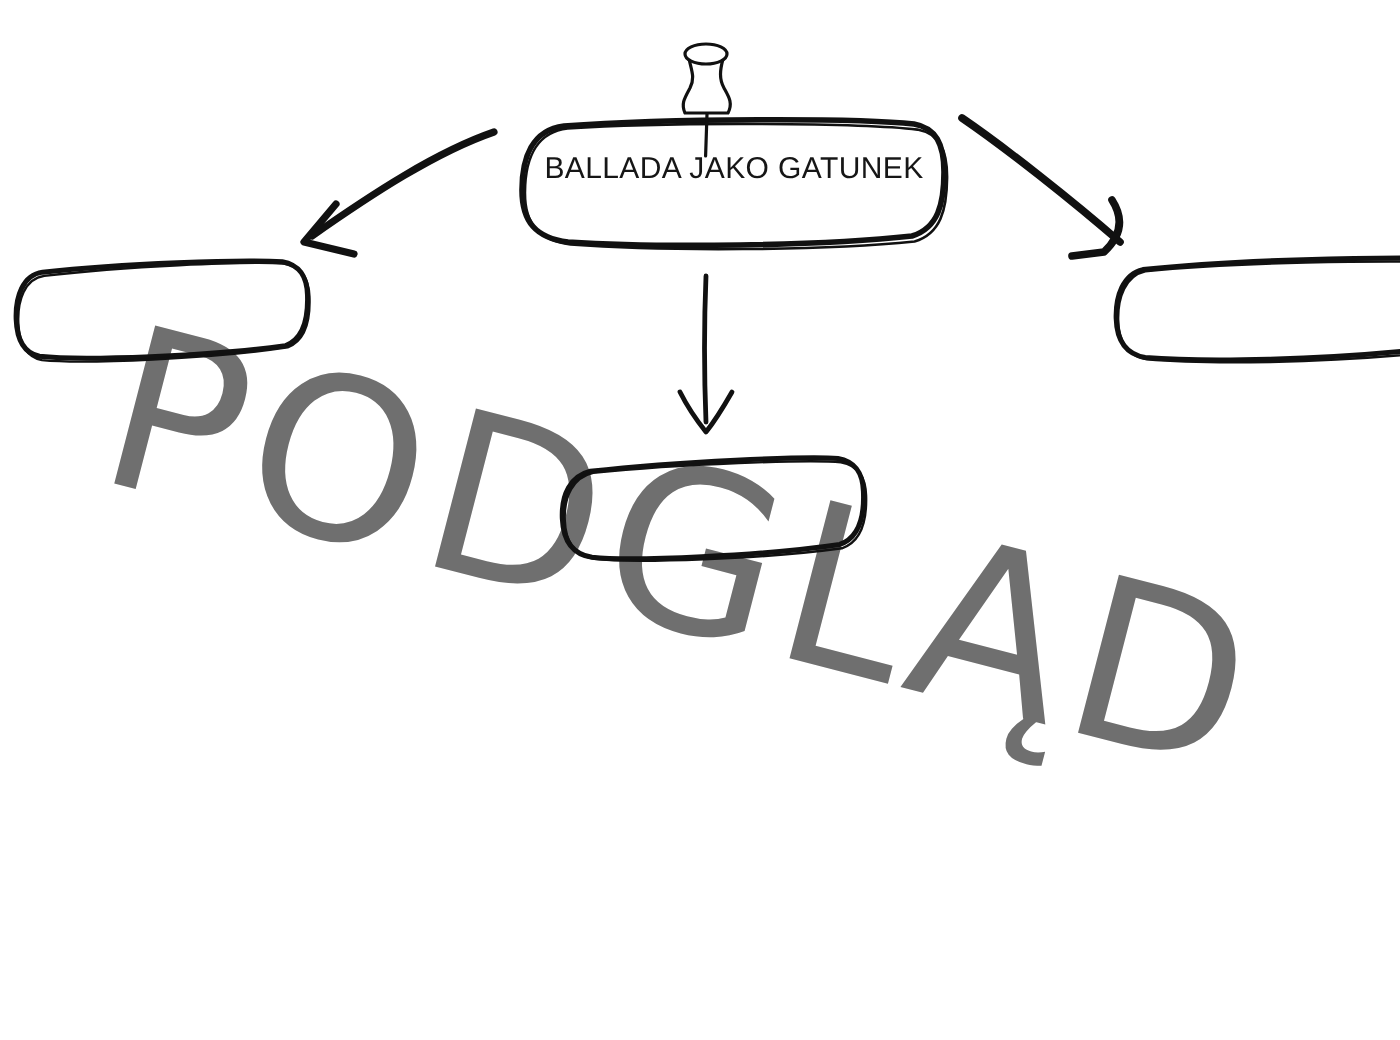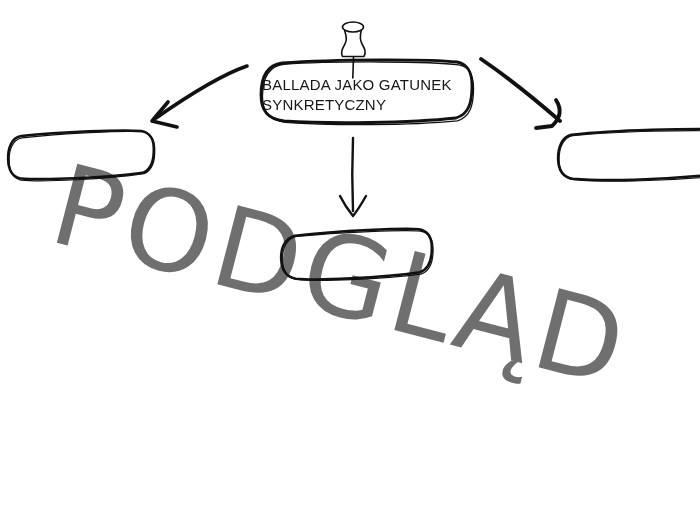--- a/index.html
+++ b/index.html
@@ -15,21 +15,21 @@
     font-family:"DejaVu Sans",sans-serif;
     font-size:112px;line-height:1;letter-spacing:5px;
     color:#6f6f6f;white-space:nowrap;
     transform:rotate(14.5deg);transform-origin:left top;
     user-select:none;
   }
 
   svg.ink{position:absolute;left:0;top:0;z-index:2;}
 
   .node-label{
-    position:absolute;z-index:3;color:#161616;
+    position:absolute;z-index:3;text-align:center;color:#161616;
     font-size:15px;line-height:20px;letter-spacing:.2px;
   }
   .root-label{left:262px;top:75px;width:210px;}
   .child-label{font-size:13px;}
   .child-label.left{left:14px;top:144px;width:134px;}
   .child-label.center{left:288px;top:243px;width:136px;}
   .child-label.right{left:564px;top:143px;width:130px;}
 </style>
 </head>
 <body>
@@ -77,20 +77,19 @@
     </g>
 
     <g transform="rotate(-1.5 640 155)">
       <path stroke-width="2.5" d="M 572 133 C 620 129 690 130 716 131 L 717 176 C 660 181 600 180 572 177 C 562 175 558 168 558 157 C 558 146 562 135 572 133 Z"></path>
       <path stroke-width="1.2" transform="translate(1,1.4) rotate(0.4 640 155)" d="M 572 133 C 620 129 690 130 716 131 L 717 176 C 660 181 600 180 572 177 C 562 175 558 168 558 157 C 558 146 562 135 572 133 Z"></path>
     </g>
   </svg>
 
   <div class="node-label root-label">
     <div>BALLADA JAKO GATUNEK</div>
-    <div>SYNKRETYCZNY</div>
   </div>
 
   <div class="node-label child-label left"></div>
   <div class="node-label child-label center"></div>
   <div class="node-label child-label right"></div>
 
 </div>
 
 </body></html>

